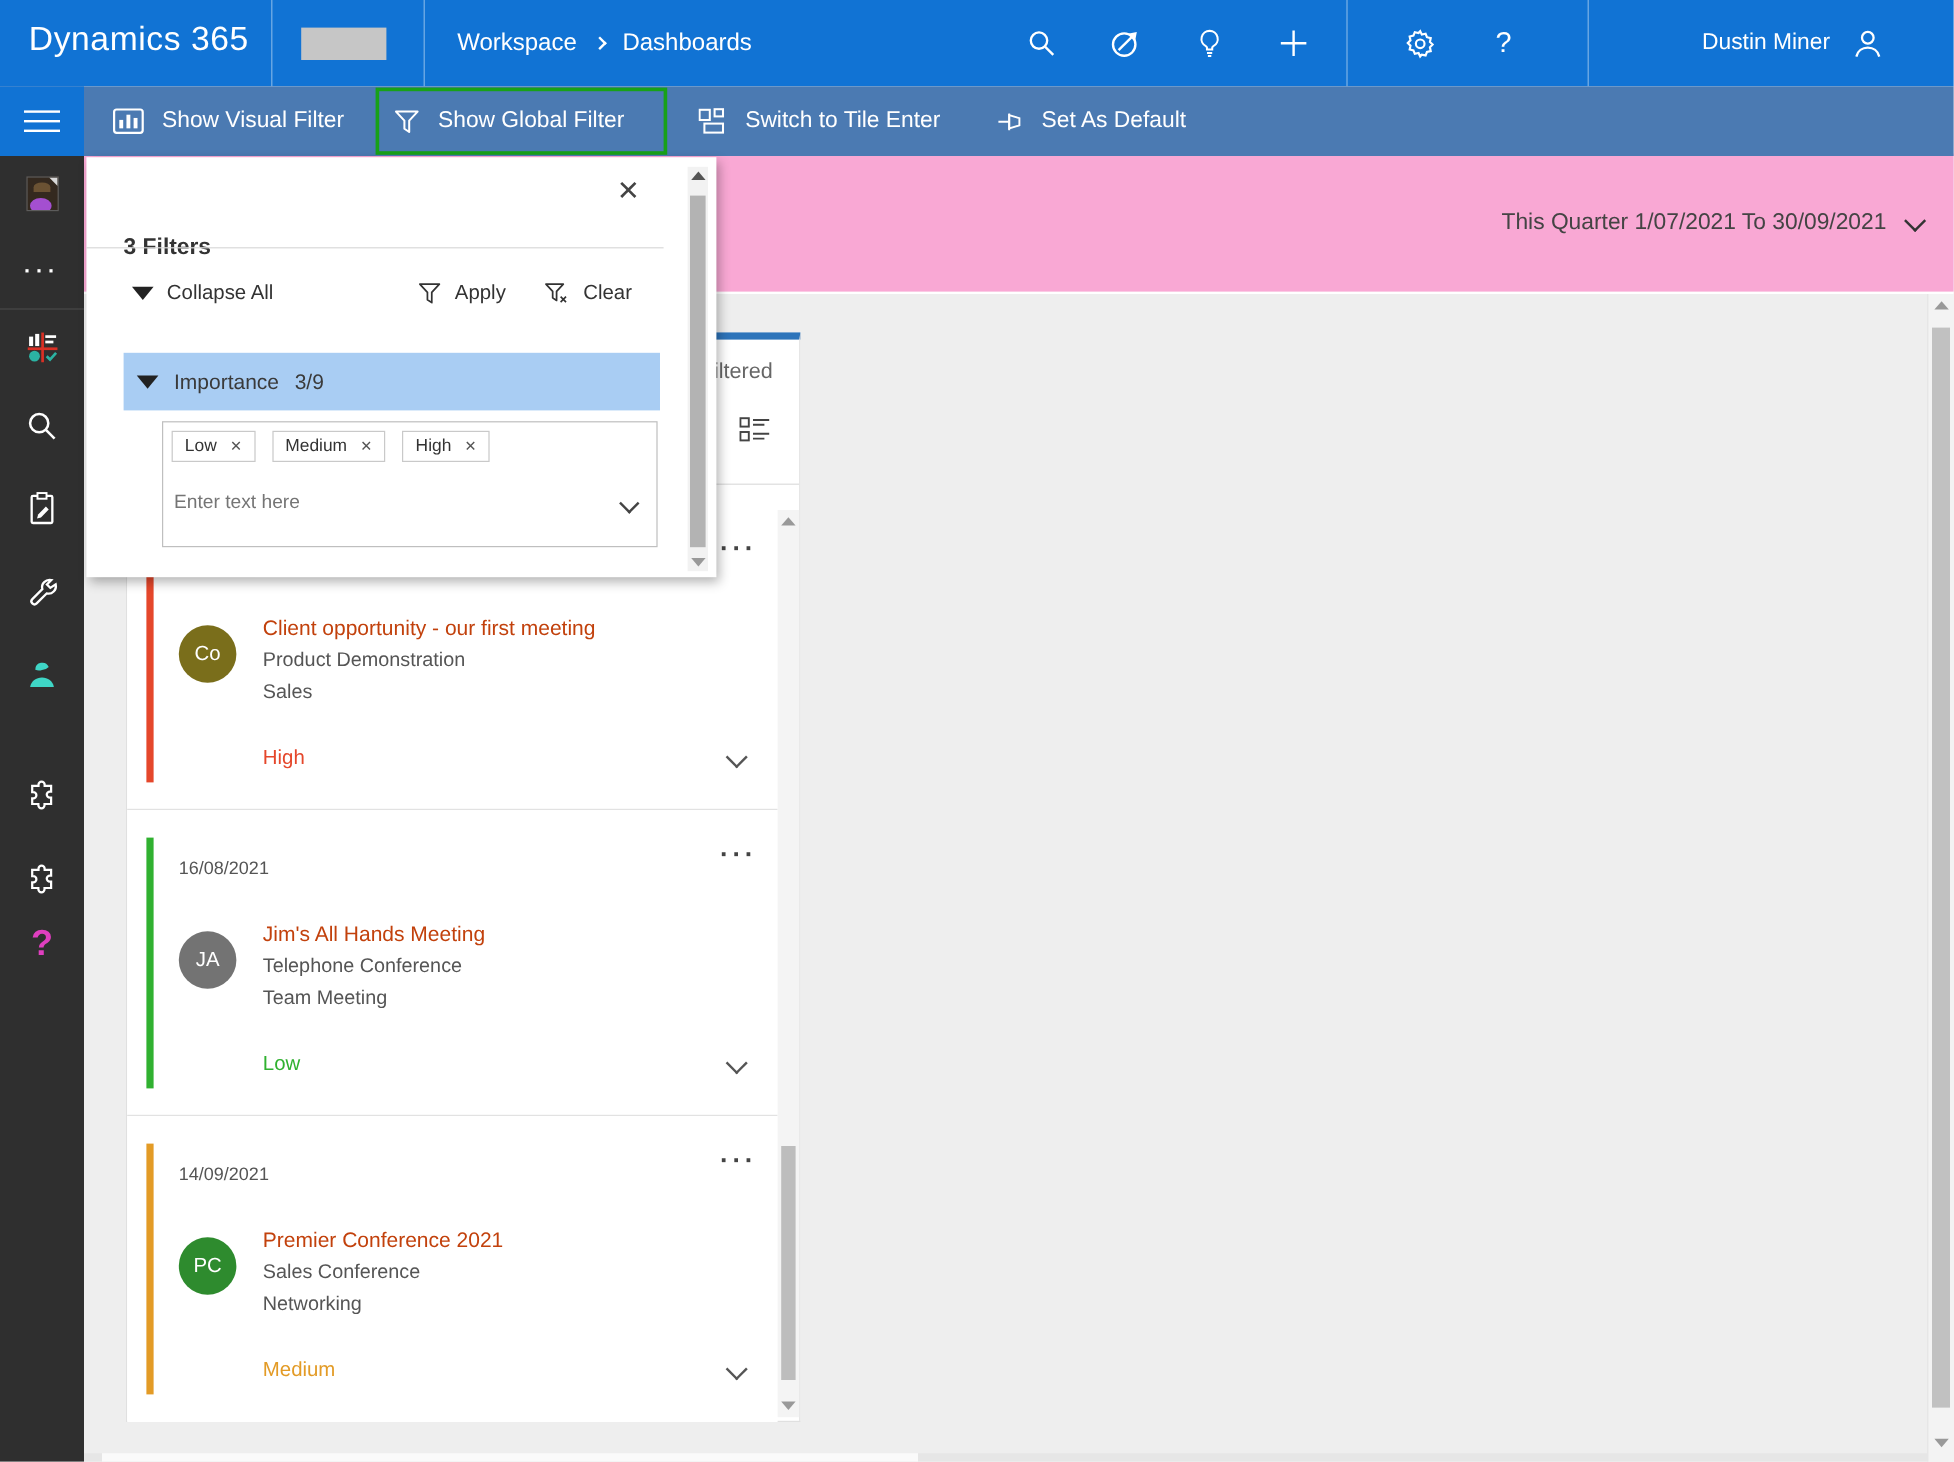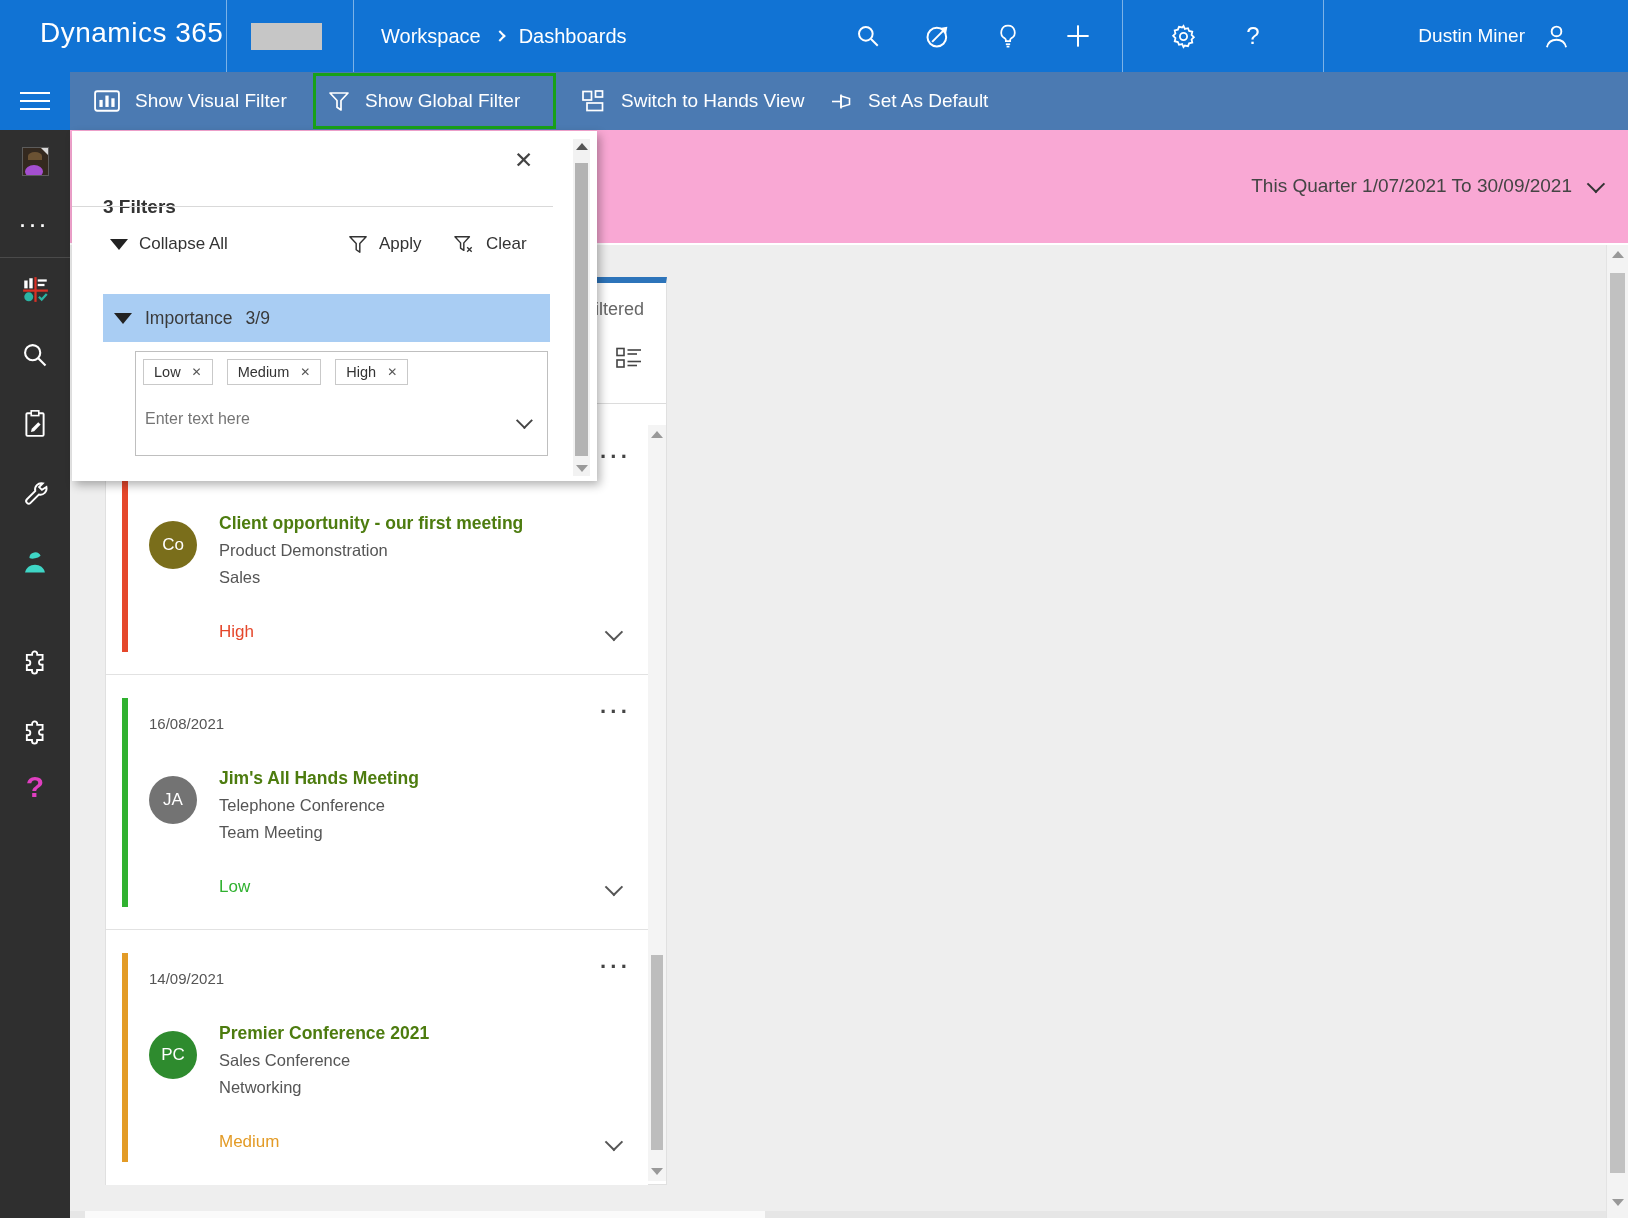--- a/index.html
+++ b/index.html
@@ -4,21 +4,21 @@
 <style>
   * { margin:0; padding:0; box-sizing:border-box; }
   html,body { width:1628px; height:1218px; }
   body {
     position:relative; overflow:hidden; background:#ffffff;
     font-family:"Liberation Sans", sans-serif; color:#333;
   }
 
   
   .top-header { position:absolute; left:0; top:0; width:1628px; height:72px; background:#1173d4; z-index:30; }
-  .logo { position:absolute; left:24px; top:17px; font-size:28px; font-weight:300; color:#fff; letter-spacing:.5px;margin-left:16px; }
+  .logo { position:absolute; left:24px; top:17px; font-size:28px; font-weight:300; color:#fff; letter-spacing:.5px; }
   .hdr-sep { position:absolute; top:0; width:1px; height:72px; background:rgba(255,255,255,.45); }
   .org-box { position:absolute; left:251px; top:23px; width:71px; height:27px; background:#c6c6c6; }
   .breadcrumb { position:absolute; left:381px; top:0; height:72px; display:flex; align-items:center; gap:15px; color:#fff; font-size:20px; }
   .bc-chev { display:inline-block; width:8px; height:8px; border-right:2px solid #fff; border-bottom:2px solid #fff; transform:rotate(-45deg); }
   .hdr-icons { position:absolute; top:0; height:72px; display:flex; align-items:center; }
   .hdr-icon { width:70px; height:72px; display:flex; align-items:center; justify-content:center; color:#fff; cursor:pointer; }
   .user-area { position:absolute; right:58px; top:0; height:72px; display:flex; align-items:center; gap:18px; color:#fff; font-size:19px; }
   .qmark { font-size:24px; color:#fff; }
 
   
@@ -52,21 +52,21 @@
   .list-icon { position:absolute; top:64px; right:24px; cursor:pointer; }
   .panel-divider { position:absolute; top:120px; left:0; width:100%; height:1px; background:#dcdcdc; }
   .cards { position:absolute; top:137px; left:0; right:18px; }
   .card { position:relative; height:255px; border-bottom:1px solid #e2e2e2; background:#fff; }
   .card:last-child { border-bottom:none; }
   .card .bar { position:absolute; left:16px; top:23px; width:6px; height:209px; }
   .card-date { position:absolute; left:43px; top:40px; font-size:15px; color:#555; }
   .card-menu { position:absolute; right:17px; top:26px; font-size:22px; font-weight:bold; letter-spacing:3px; color:#444; cursor:pointer; line-height:1; }
   .avatar { position:absolute; left:43px; top:101px; width:48px; height:48px; border-radius:50%; display:flex; align-items:center; justify-content:center; color:#fff; font-size:17px; }
   .card-text { position:absolute; left:113px; top:90px; line-height:27px; }
-  .card-title { font-size:17.5px; font-weight:bold; color:#4d7c0f; }
+  .card-title { font-size:17.5px; font-weight:normal; color:#c2410c; }
   .card-sub { font-size:16.5px; color:#555; }
   .importance { position:absolute; left:113px; top:202px; font-size:17px; }
   .card-chevron { position:absolute; right:29px; top:206px; color:#555; cursor:pointer; }
   .card-chevron .chev-down { width:13px; height:13px; }
 
   
   .panel-scrollbar { position:absolute; top:142px; right:0; width:18px; height:756px; background:#f4f4f4; }
   .panel-scrollbar .thumb { position:absolute; top:530px; left:3px; right:3px; height:195px; background:#bdbdbd; }
   .arr { width:0; height:0; position:absolute; left:50%; transform:translateX(-50%); }
   .arr.up { border-left:6px solid transparent; border-right:6px solid transparent; border-bottom:7px solid #999; top:6px; }
@@ -193,21 +193,21 @@
       </svg>
     <span>Show Global Filter</span>
   </div>
 
   <div class="tb-btn" style="left:570px">
     <svg width="24" height="22" viewBox="0 0 24 22" fill="none" stroke="#fff" stroke-width="1.7">
         <rect x="1" y="1.5" width="8.5" height="8.5"></rect>
         <rect x="13.5" y="1" width="7" height="6"></rect>
         <rect x="5" y="13" width="15.5" height="7.5"></rect>
       </svg>
-    <span>Switch to Hands View</span>
+    <span>Switch to Tile Enter</span>
   </div>
 
   <div class="tb-btn" style="left:818px">
     <svg width="23" height="21" viewBox="0 0 23 21" fill="none" stroke="#fff" stroke-width="1.6">
         <line x1="2" y1="10.5" x2="11" y2="10.5"></line>
         <line x1="11" y1="3.5" x2="11" y2="17.5"></line>
         <path d="M11 5l8.5 2.5v6L11 16z"></path>
       </svg>
     <span>Set As Default</span>
   </div>

